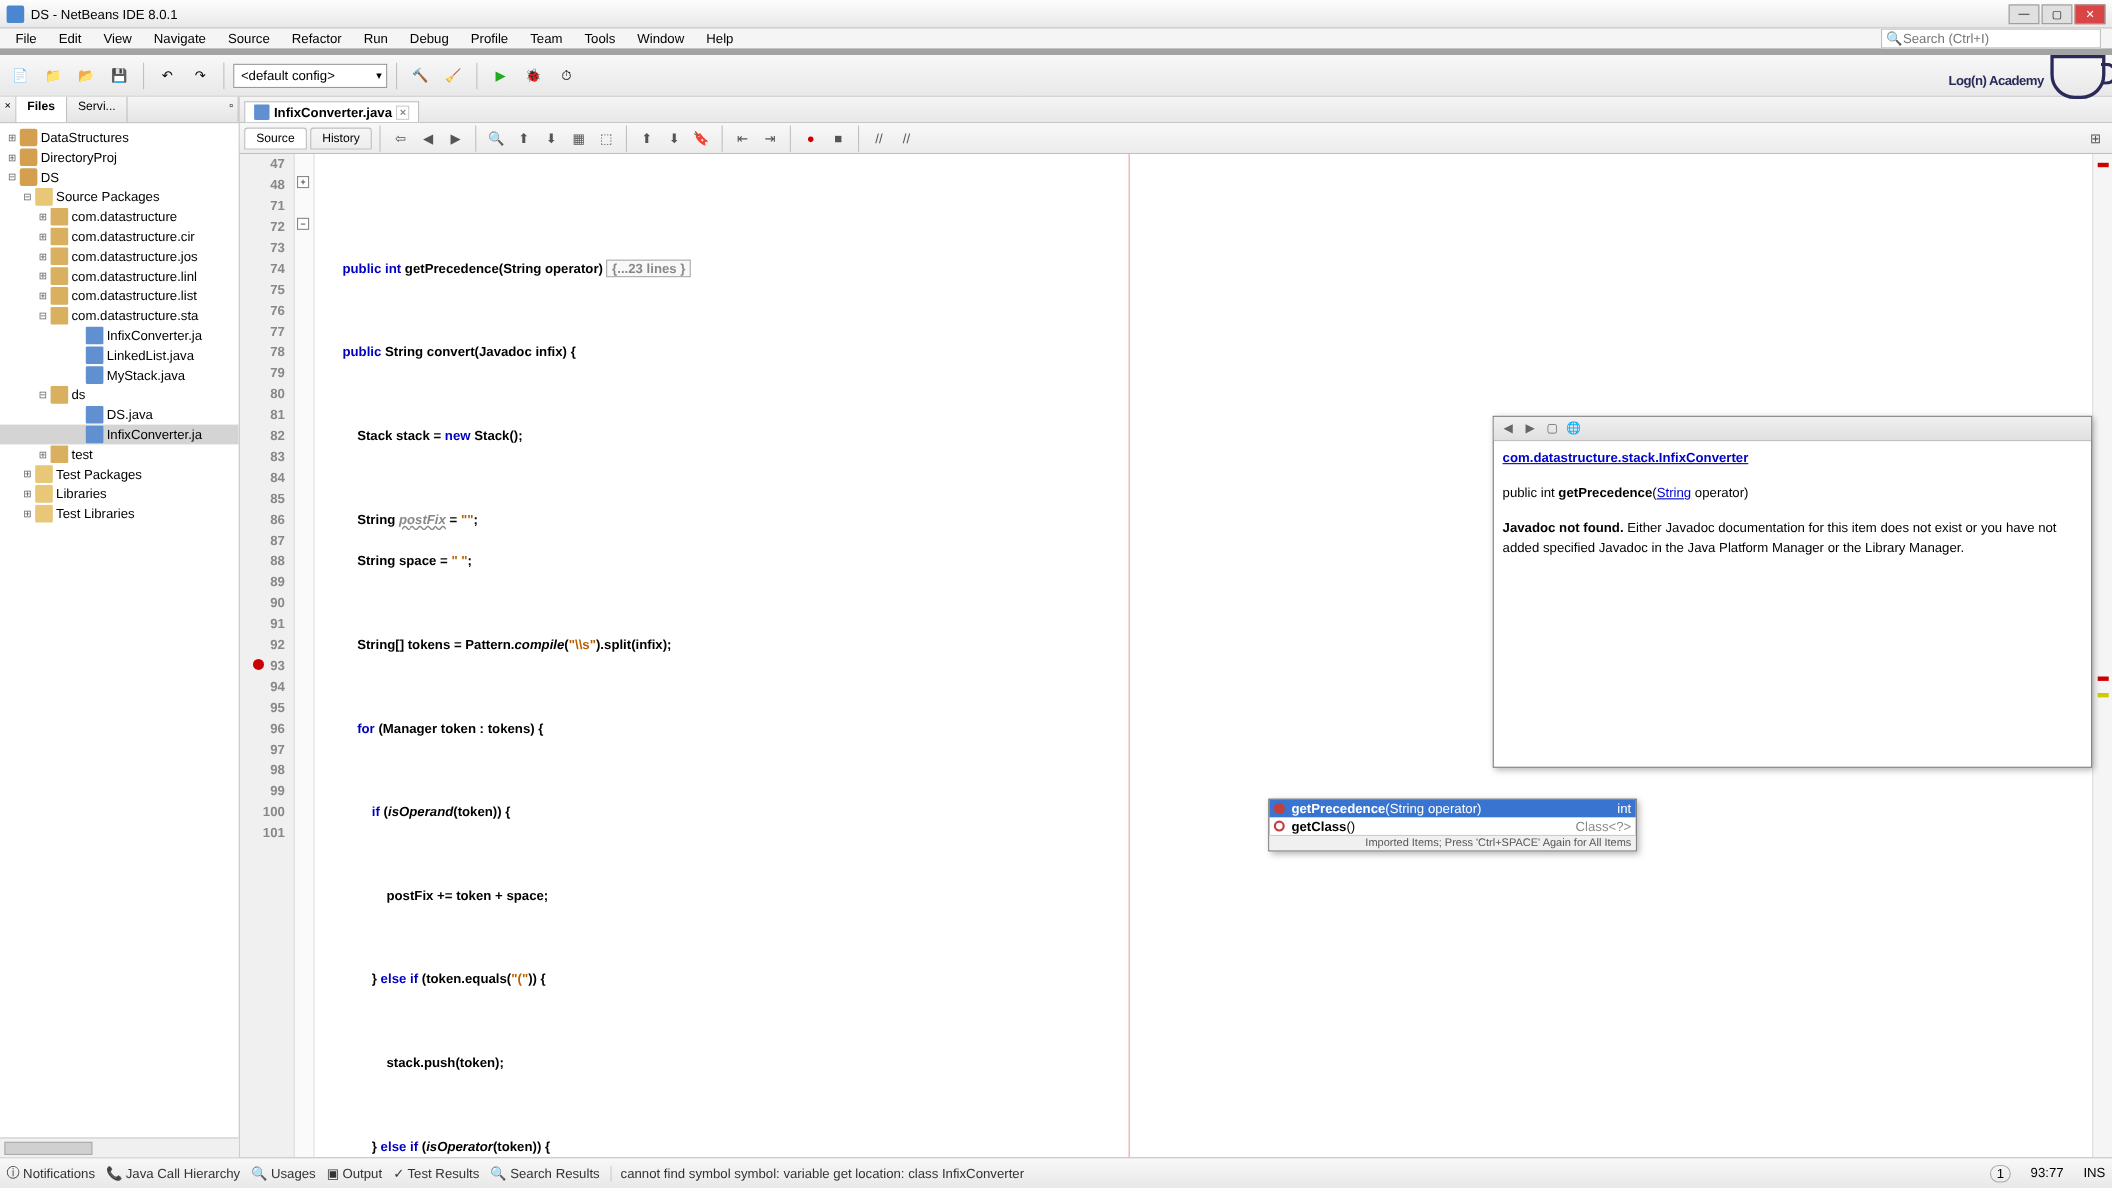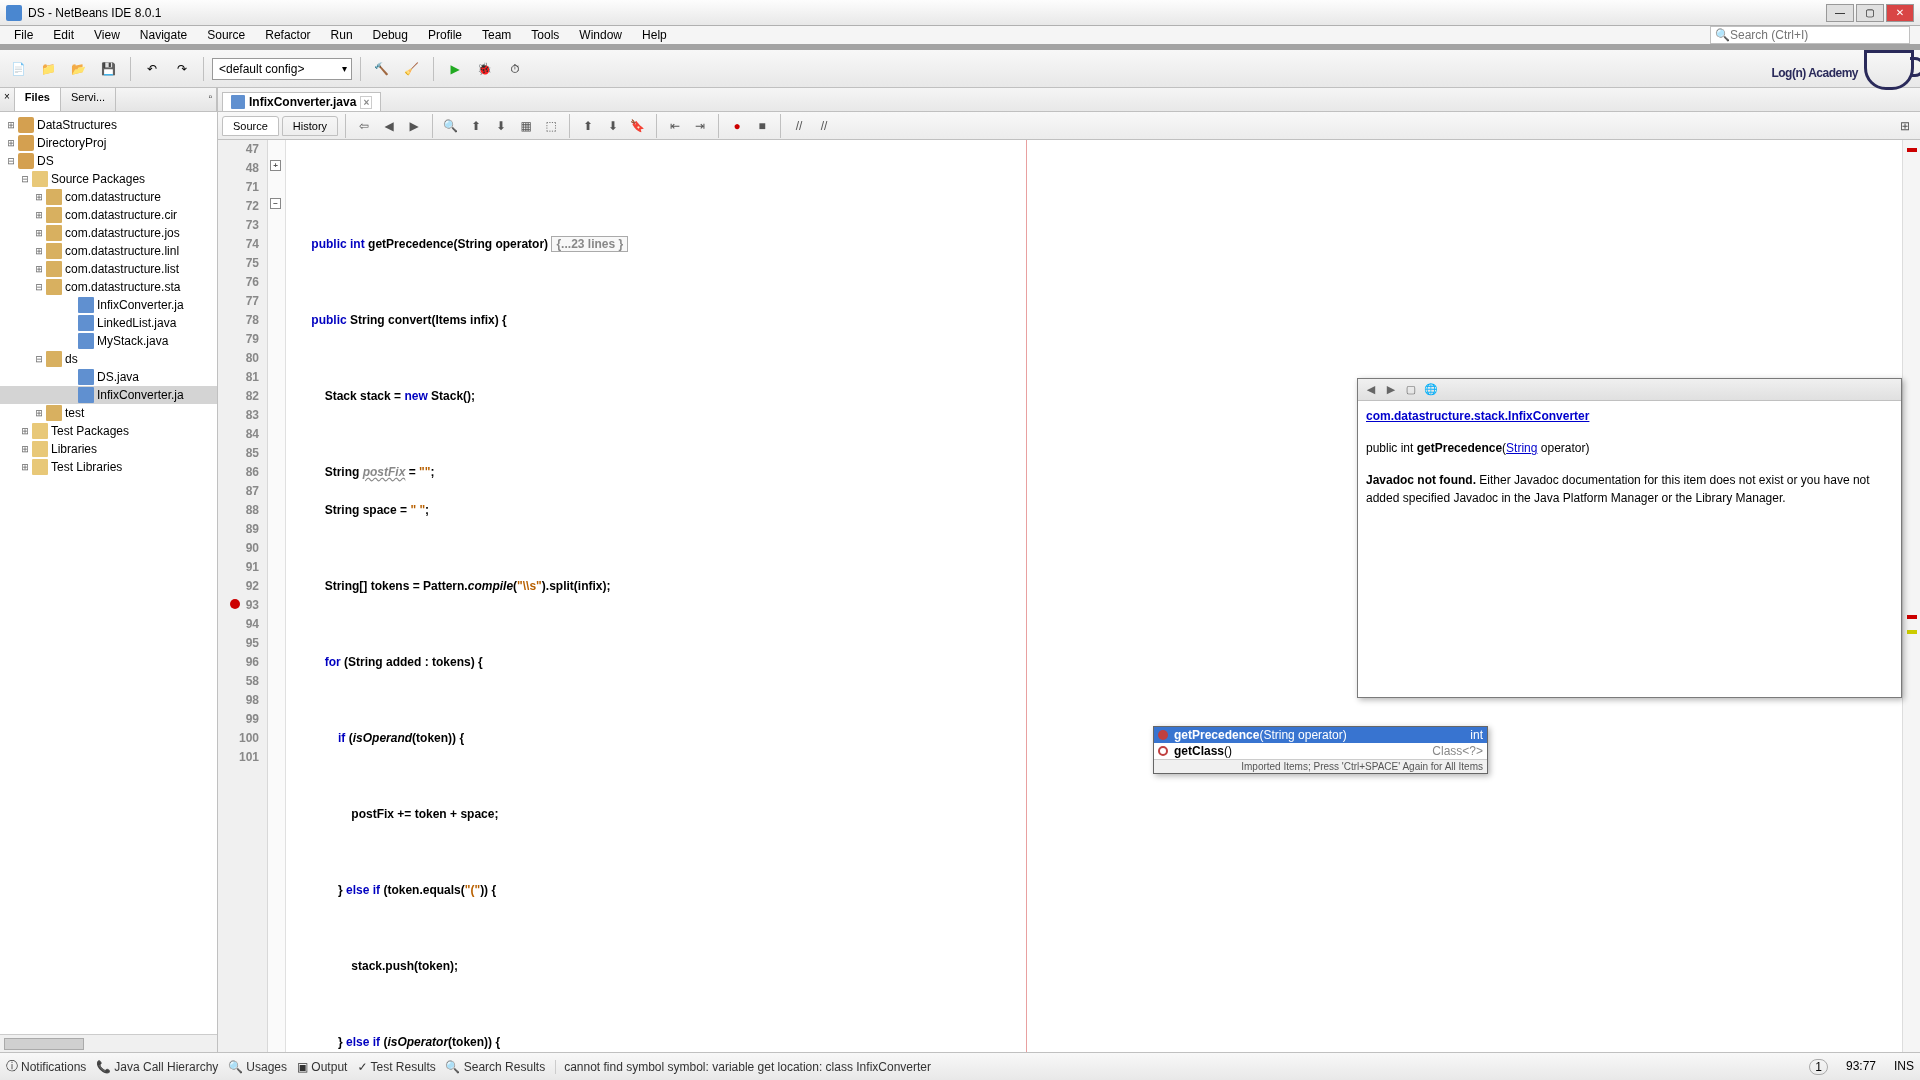--- a/index.html
+++ b/index.html
@@ -338,46 +338,46 @@
           <div>87</div>
           <div>88</div>
           <div>89</div>
           <div>90</div>
           <div>91</div>
           <div>92</div>
           <div><span style="display:inline-block;width:10px;height:10px;background:#c00;border-radius:50%;margin-right:6px"></span>93</div>
           <div>94</div>
           <div>95</div>
           <div>96</div>
-          <div>58</div>
+          <div>97</div>
           <div>98</div>
           <div>99</div>
           <div>100</div>
           <div>101</div>
         </div>
       <div class="fold-strip">
         <div class="fold-mark" style="top:20px">+</div>
         <div class="fold-mark" style="top:58px">−</div>
       </div>
       <div class="code">
 <div class="right-margin-line" style="left:740px"></div>
 <div style="position:relative;z-index:1">
 <div>&nbsp;</div>
 <div>    <span class="kw">public</span> <span class="kw">int</span> <b>getPrecedence</b><span>(String operator)</span> <span class="folded">{...23 lines }</span></div>
 <div>&nbsp;</div>
-<div>    <span class="kw">public</span> <span>String</span> <b>convert</b><span>(Items infix) {</span></div>
+<div>    <span class="kw">public</span> <span>String</span> <b>convert</b><span>(Javadoc infix) {</span></div>
 <div>&nbsp;</div>
 <div><span>        Stack stack = </span><span class="kw">new</span><span> Stack();</span></div>
 <div>&nbsp;</div>
 <div><span>        String </span><span class="warn">postFix</span><span> = </span><span class="str">""</span><span>;</span></div>
 <div><span>        String space = </span><span class="str">" "</span><span>;</span></div>
 <div>&nbsp;</div>
 <div><span>        String[] tokens = Pattern.</span><span class="ital">compile</span><span>(</span><span class="str">"\\s"</span><span>).split(infix);</span></div>
 <div>&nbsp;</div>
-<div>        <span class="kw">for</span><span> (String added : tokens) {</span></div>
+<div>        <span class="kw">for</span><span> (Manager token : tokens) {</span></div>
 <div>&nbsp;</div>
 <div>            <span class="kw">if</span><span> (</span><span class="ital">isOperand</span><span>(token)) {</span></div>
 <div>&nbsp;</div>
 <div><span>                postFix += token + space;</span></div>
 <div>&nbsp;</div>
 <div><span>            } </span><span class="kw">else</span> <span class="kw">if</span><span> (token.equals(</span><span class="str">"("</span><span>)) {</span></div>
 <div>&nbsp;</div>
 <div><span>                stack.push(token);</span></div>
 <div>&nbsp;</div>
 <div><span>            } </span><span class="kw">else</span> <span class="kw">if</span><span> (</span><span class="ital">isOperator</span><span>(token)) {</span></div>

